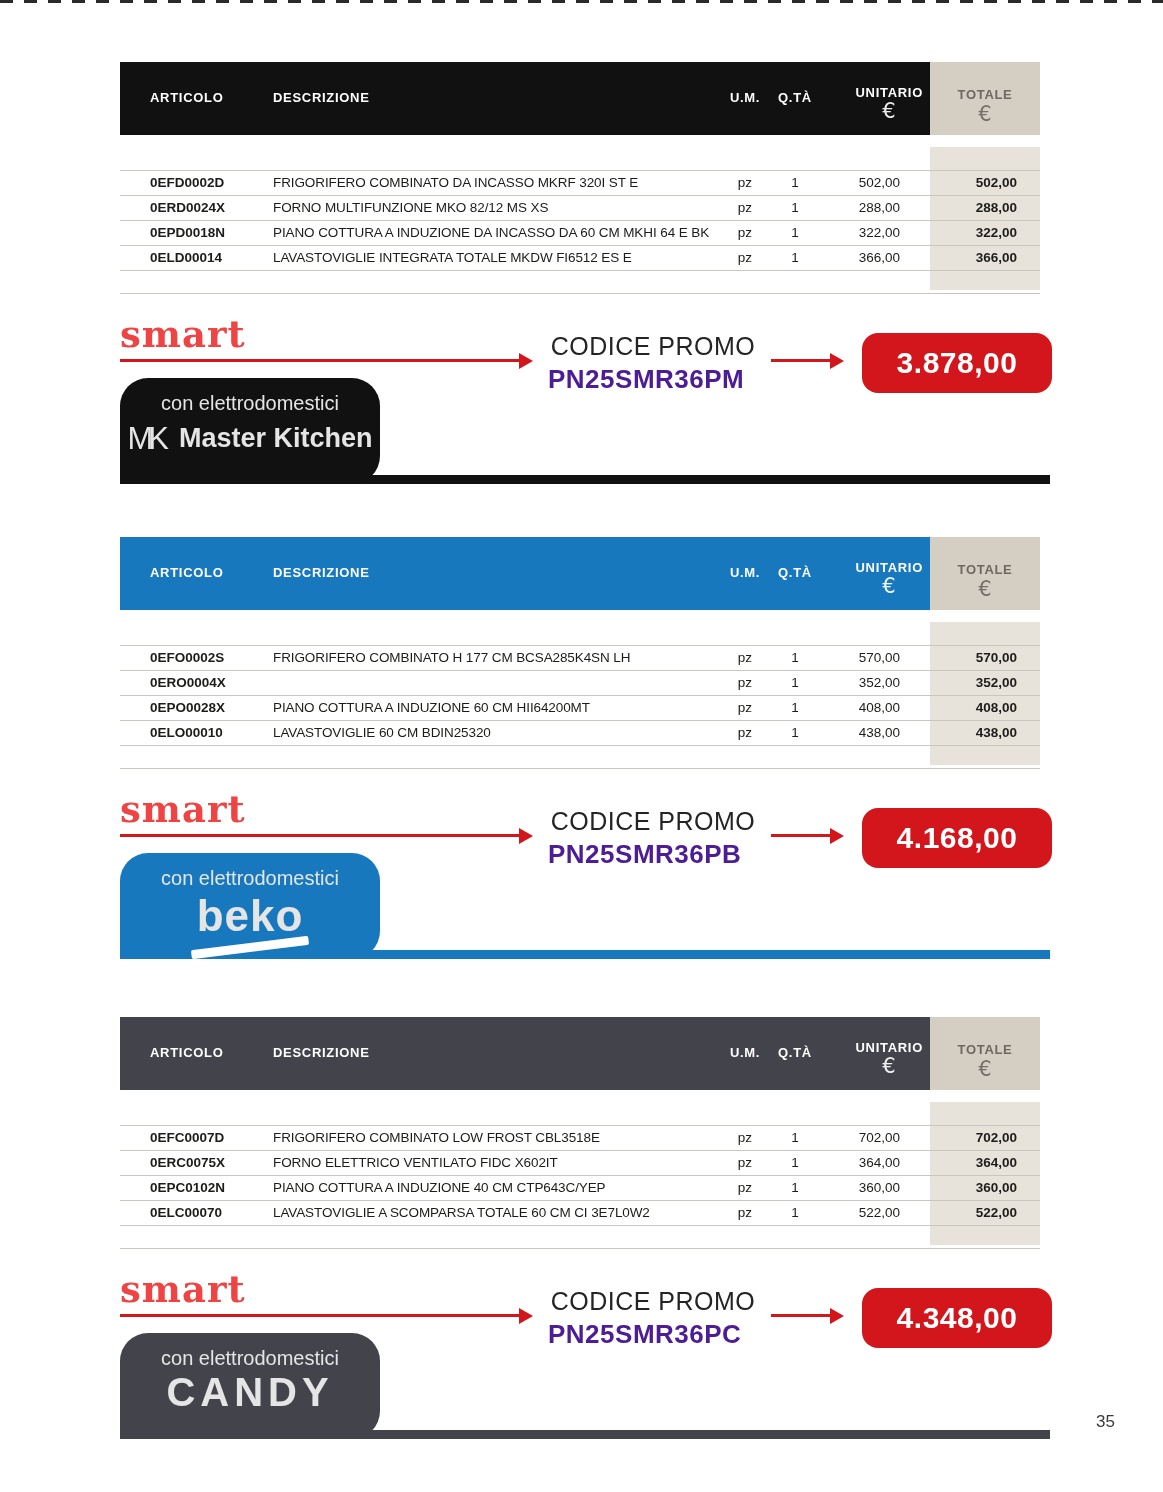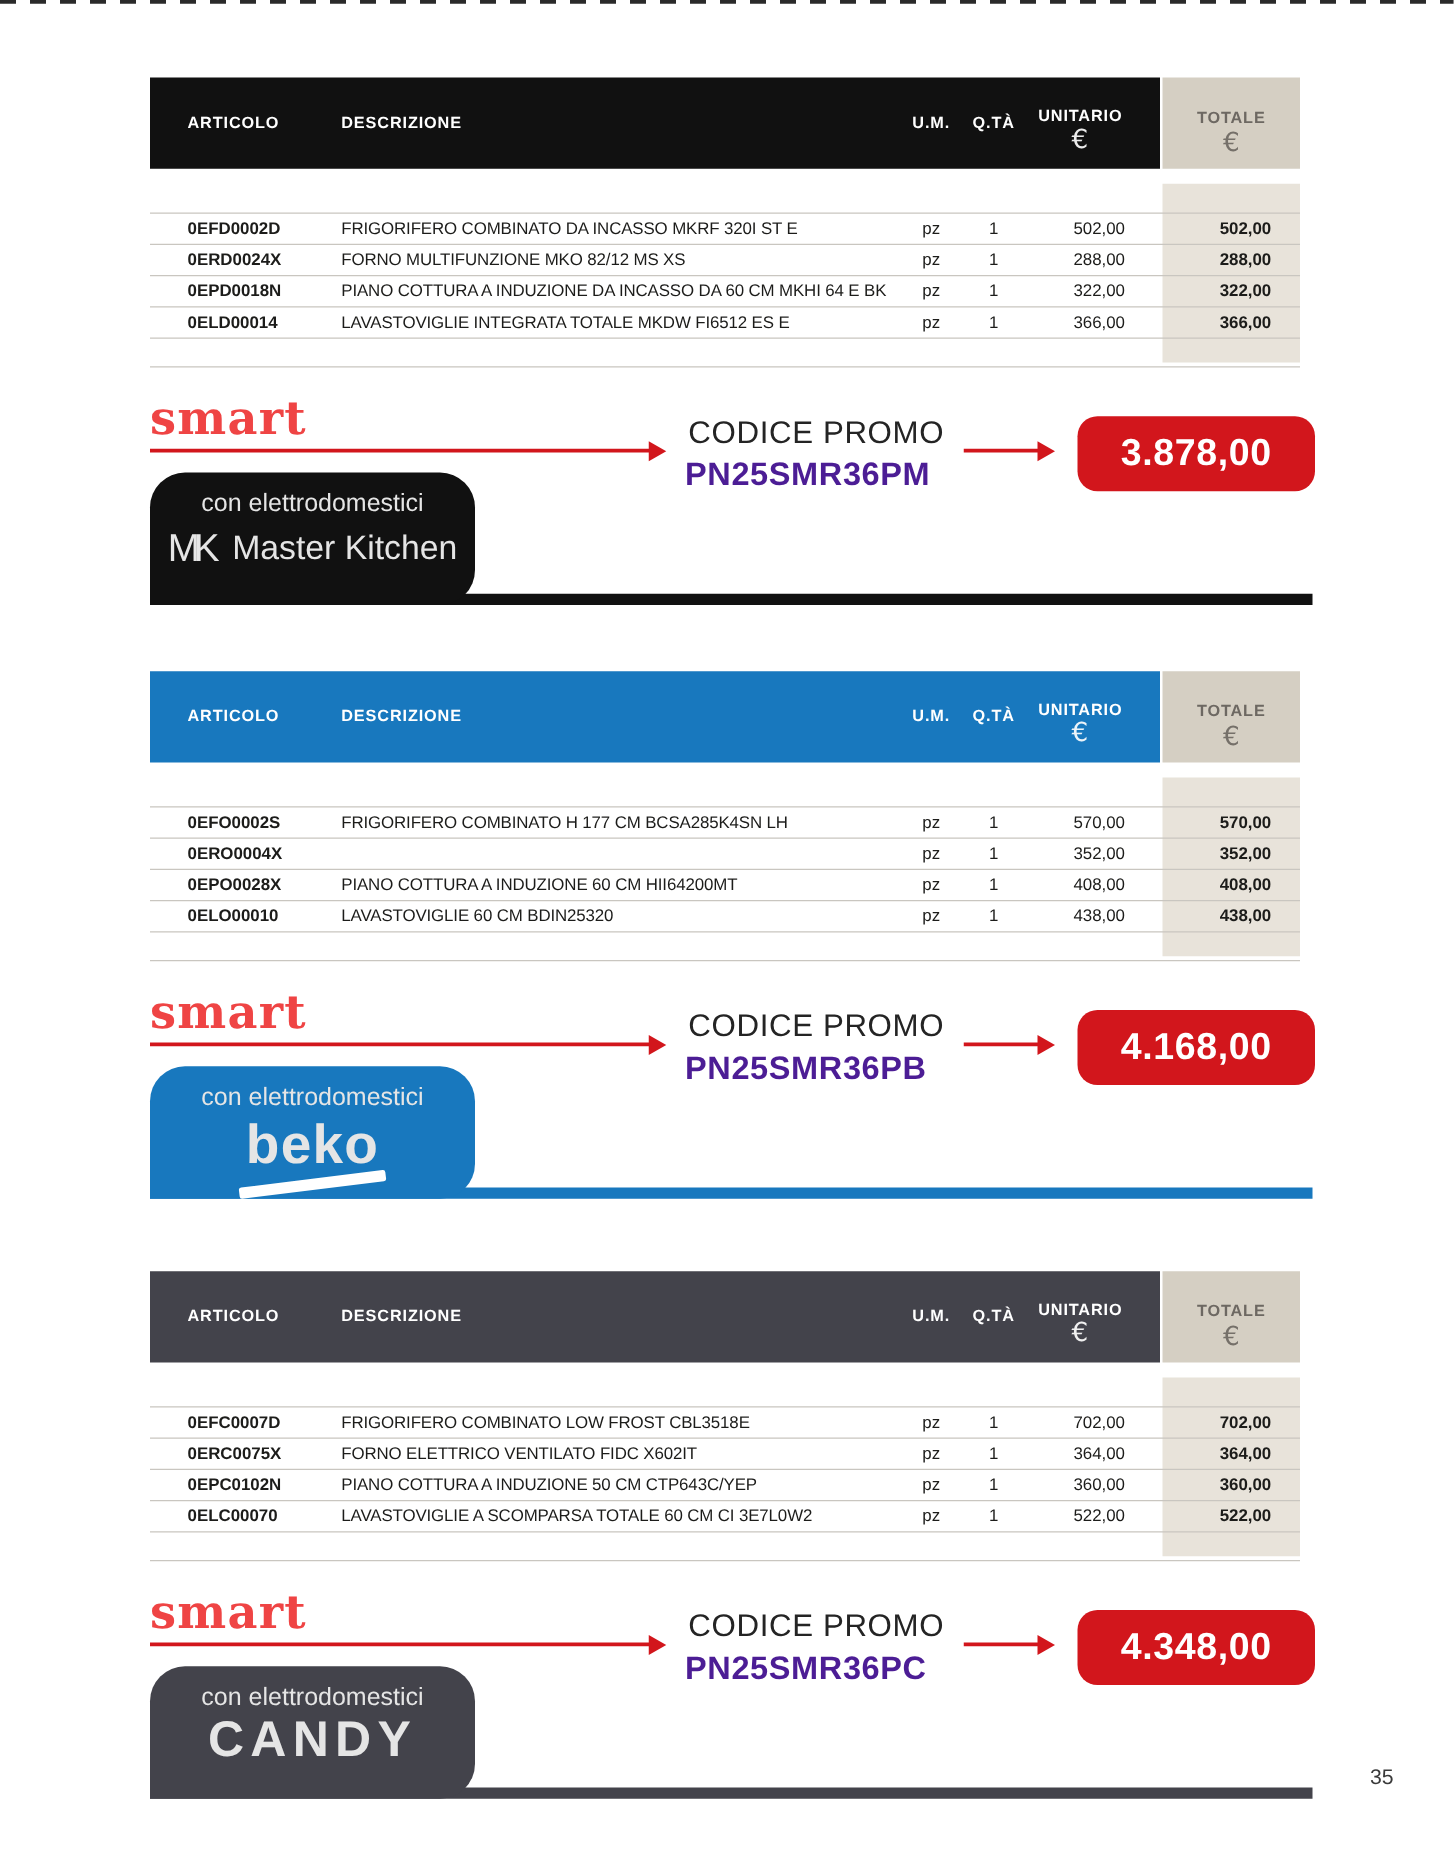--- a/index.html
+++ b/index.html
@@ -6,21 +6,21 @@
   body{position:relative;width:1163px;height:1492px;overflow:hidden;
        font-family:"Liberation Sans",sans-serif;color:#1c1c1a;}
 
   .top-dashes{position:absolute;top:0;left:0;width:1163px;height:3px;
     background:repeating-linear-gradient(90deg,#2a2a2a 0 13px,transparent 13px 24px);}
 
   .section{position:absolute;left:0;width:1163px;height:440px;}
   #s0{top:62px}#s1{top:537px}#s2{top:1017px}
 
   
-  .thead{position:absolute;top:0;left:120px;width:808px;height:73px;color:#fff;}
+  .thead{position:absolute;top:0;left:120px;width:808px;height:73px;color:#fff;padding-left:25px;}
   .s-black .thead{background:#111111}
   .s-blue  .thead{background:#1878be}
   .s-gray  .thead{background:#43434b}
   .thead-tot{position:absolute;top:0;left:930px;width:110px;height:73px;
     background:#d5cfc3;color:#6d6862;text-align:center;box-sizing:border-box;padding-top:23px;}
   .hlbl{font-size:13px;font-weight:700;letter-spacing:.7px;}
   .h-articolo{position:absolute;left:30px;top:28px;}
   .h-desc{position:absolute;left:153px;top:28px;}
   .h-um{position:absolute;left:600px;top:28px;width:50px;text-align:center;}
   .h-qta{position:absolute;left:650px;top:28px;width:50px;text-align:center;}
@@ -62,21 +62,21 @@
   
   .brand-bar{position:absolute;top:413px;left:120px;width:930px;height:9px;}
   .brand-block{position:absolute;top:316px;left:120px;width:260px;height:106px;
     border-radius:28px 28px 28px 0;color:#e5e5e5;text-align:center;box-sizing:border-box;}
   .s-black .brand-bar,.s-black .brand-block{background:#111111}
   .s-blue  .brand-bar,.s-blue  .brand-block{background:#1878be}
   .s-gray  .brand-bar,.s-gray  .brand-block{background:#43434b}
   .tagline{margin-top:14px;font-size:20px;font-weight:400;}
   .mk-row{display:flex;align-items:center;justify-content:center;gap:10px;margin-top:8px;}
   .mk-mono{font-size:31px;font-weight:400;letter-spacing:-5px;line-height:1;padding-right:5px;}
-  .mk-name{font-size:27px;font-weight:400;}
+  .mk-name{font-size:27px;font-weight:700;}
   .beko-logo{font-size:44px;font-weight:800;letter-spacing:1px;margin-top:2px;line-height:1.1;}
   .beko-slash{width:118px;height:9px;background:#fff;margin:3px auto 0;transform:rotate(-7deg);border-radius:2px;}
   .candy-logo{font-size:40px;font-weight:600;letter-spacing:5px;margin-top:0;}
 
   .pagenum{position:absolute;left:1096px;top:1412px;font-size:17px;color:#3a3a3a;}
 </style>
 </head>
 <body>
 
 <div class="top-dashes"></div>
@@ -240,21 +240,21 @@
   <div class="trow" style="top:133px">
     <span class="c-art">0ERC0075X</span>
     <span class="c-desc">FORNO ELETTRICO VENTILATO FIDC X602IT</span>
     <span class="c-um">pz</span>
     <span class="c-qta">1</span>
     <span class="c-unit">364,00</span>
     <span class="c-tot">364,00</span>
   </div>
   <div class="trow" style="top:158px">
     <span class="c-art">0EPC0102N</span>
-    <span class="c-desc">PIANO COTTURA A INDUZIONE 50 CM CTP643C/YEP</span>
+    <span class="c-desc">PIANO COTTURA A INDUZIONE 40 CM CTP643C/YEP</span>
     <span class="c-um">pz</span>
     <span class="c-qta">1</span>
     <span class="c-unit">360,00</span>
     <span class="c-tot">360,00</span>
   </div>
   <div class="trow" style="top:183px">
     <span class="c-art">0ELC00070</span>
     <span class="c-desc">LAVASTOVIGLIE A SCOMPARSA TOTALE 60 CM CI 3E7L0W2</span>
     <span class="c-um">pz</span>
     <span class="c-qta">1</span>

